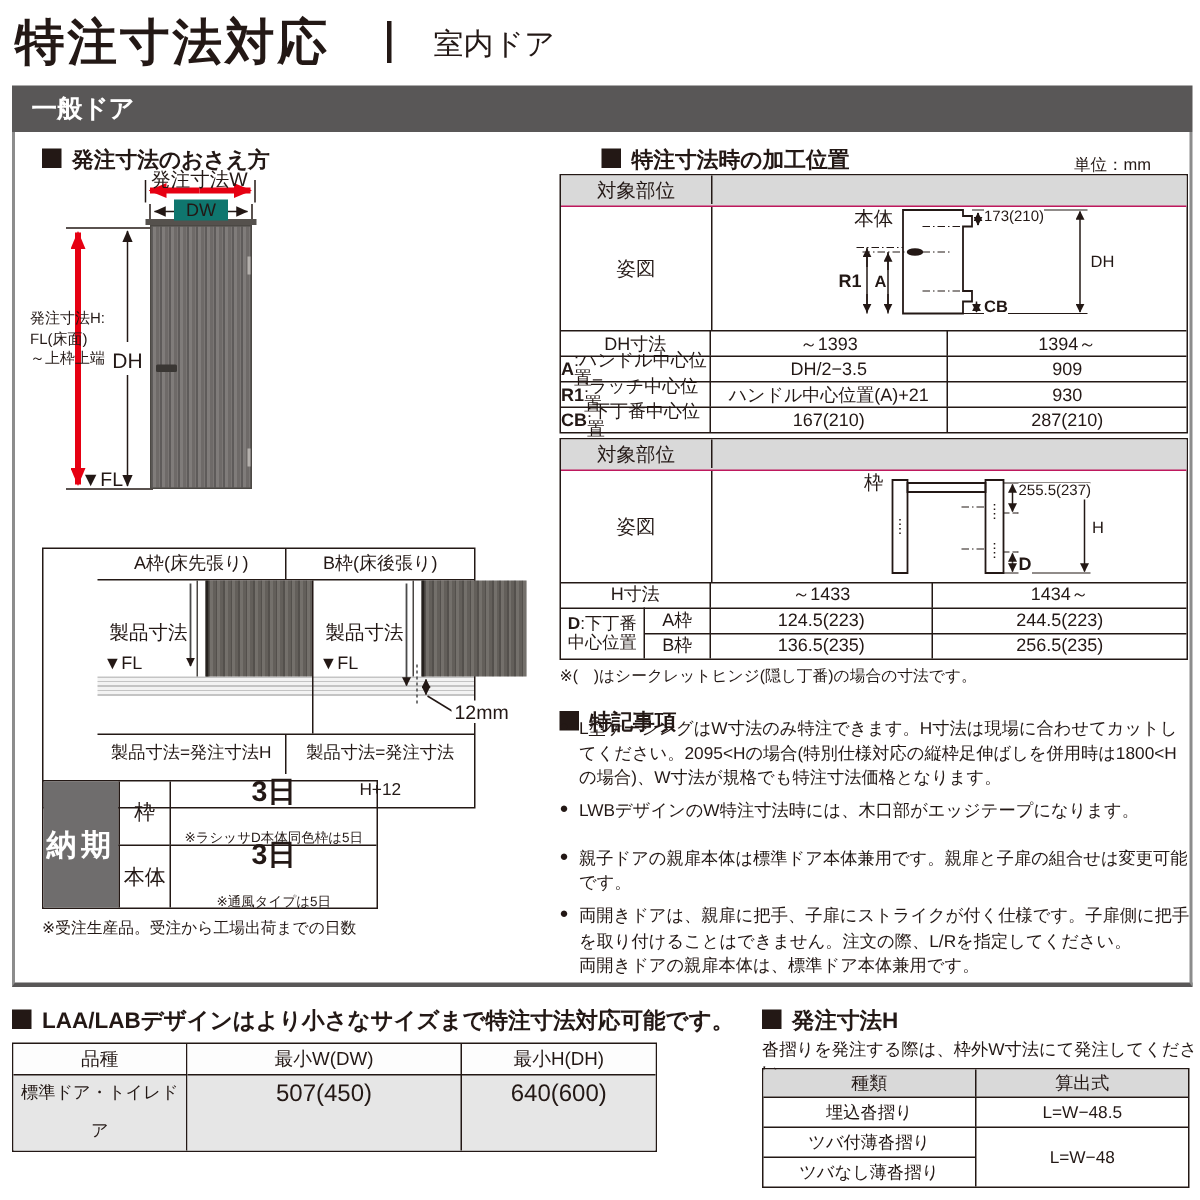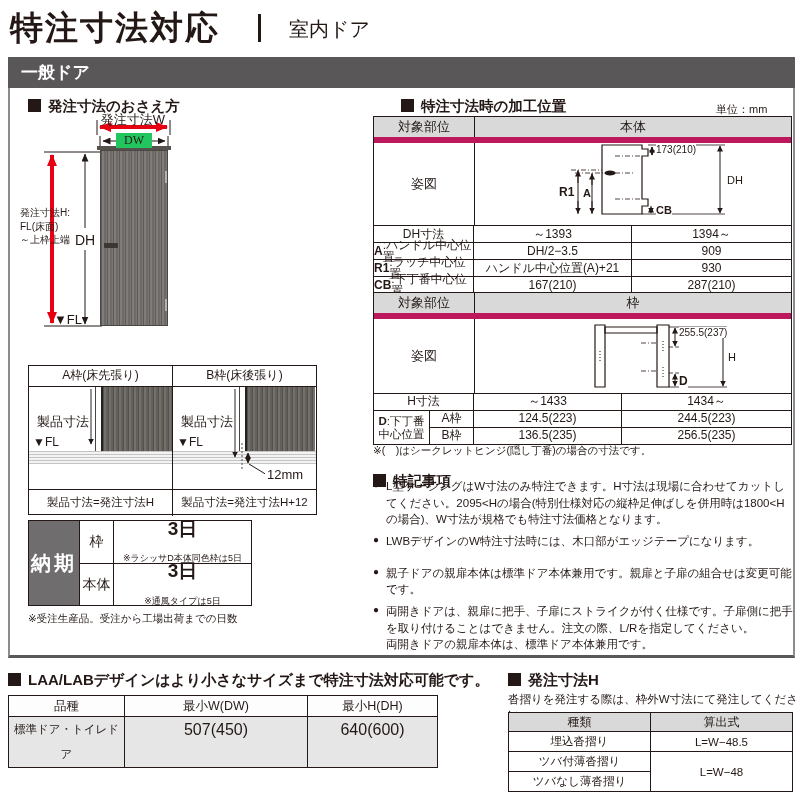--- a/index.html
+++ b/index.html
@@ -19,26 +19,26 @@
   .cbox{left:8px;top:88px;width:783px;height:567px;border:2px solid #8c8c8c;border-top:none;border-bottom:3px solid #595757;}
   .h1{font-size:14.5px;font-weight:bold;}
   
   .d1{left:20px;top:110px;width:330px;height:250px;}
   .doorbar{left:77px;top:36px;width:74px;height:4px;background:#55514d;}
   .door{left:80px;top:40px;width:68px;height:176px;border:1px solid #4b4844;box-sizing:border-box;
         background:#767270 repeating-linear-gradient(90deg,rgba(0,0,0,.20) 0 1px,rgba(255,255,255,.07) 1px 3px,rgba(0,0,0,.07) 3px 5px,rgba(255,255,255,.03) 5px 6px);}
   .hinge{position:absolute;right:0;width:2px;height:12px;background:#b5b1ad;}
   .handle{position:absolute;left:3px;top:92px;width:14px;height:5px;background:#3a3734;border-radius:1px;}
   .wlab{left:43px;top:1px;width:140px;font-size:13px;}
-  .dwlab{left:96px;top:23px;width:36px;font-size:12px;background:#22c55e;font-family:Liberation Serif, serif;}
+  .dwlab{left:96px;top:23px;width:36px;font-size:12px;background:#0f766e;}
   .hlab{left:0;top:96px;width:64px;font-size:10px;line-height:1.35;}
   .dhlab{left:52px;top:122px;width:26px;font-size:14px;background:#fff;}
   .fllab{left:34px;top:202px;font-size:13px;}
   
-  .fc{left:28px;top:365px;width:289px;height:150px;border:1px solid #231815;box-sizing:border-box;font-size:12px;}
+  .fc{left:28px;top:365px;width:289px;height:174px;border:1px solid #231815;box-sizing:border-box;font-size:12px;padding-left:36px;}
   .fc-head{display:flex;height:20px;border-bottom:1px solid #231815;}
   .fc-head div{flex:1;text-align:center;line-height:19px;}
   .fc-head div+div{border-left:1px solid #231815;}
   .fc-mid{position:relative;height:102px;}
   .panel{position:absolute;top:0;height:64px;border-left:2px solid #26221f;box-sizing:border-box;
          background:#6b6762 repeating-linear-gradient(90deg,rgba(0,0,0,.22) 0 1px,rgba(255,255,255,.06) 1px 3px,rgba(0,0,0,.08) 3px 5px);}
   .fline{position:absolute;top:0;width:1px;height:64px;background:#4a4643;}
   .floor{position:absolute;left:0;top:64px;width:100%;height:13px;
          background:repeating-linear-gradient(180deg,#c4c4c4 0 1px,#f3f3f3 1px 3px);}
   .fc-divider{position:absolute;left:143px;top:0;width:1px;height:102px;background:#231815;}
@@ -57,21 +57,21 @@
   .dv-val{border-left:1px solid #231815;display:flex;flex-direction:column;align-items:center;justify-content:center;}
   .dv-top{border-top:1px solid #231815;}
   .days{font-size:19px;font-weight:bold;line-height:1.05;}
   .dnote{font-size:9px;margin-top:14px;}
   .dvfoot{left:28px;top:612px;font-size:10.5px;}
   
   .unit{left:716px;top:102px;font-size:11px;}
   .rt{border:1px solid #231815;box-sizing:border-box;width:419px;font-size:12px;}
   .t1{left:373px;top:116px;}
   .t2{left:373px;top:292px;}
-  .rt-head{display:flex;height:20px;background:#d9d9d9;border-bottom:6px solid #be185d;}
+  .rt-head{display:flex;height:20px;background:#d9d9d9;border-bottom:1px solid #be185d;flex-direction:column;}
   .rt-head .c1{width:100px;border-right:1px solid #231815;text-align:center;line-height:19px;font-size:13px;}
   .rt-head .c2{flex:1;text-align:center;line-height:19px;font-size:13px;}
   .sketchrow{display:flex;}
   .sketchrow .c1{width:100px;border-right:1px solid #231815;display:flex;align-items:center;justify-content:center;font-size:13px;}
   .sketchrow .c2{flex:1;position:relative;}
   .t1 .sketchrow .c2{height:82px;}
   .t2 .sketchrow .c2{height:74px;}
   .dlab{position:absolute;background:#fff;}
   .grid1{display:grid;grid-template-columns:100px 158px 1fr;grid-auto-rows:17px;}
   .grid1 > div{border-top:1px solid #231815;display:flex;align-items:center;justify-content:center;line-height:1;}

